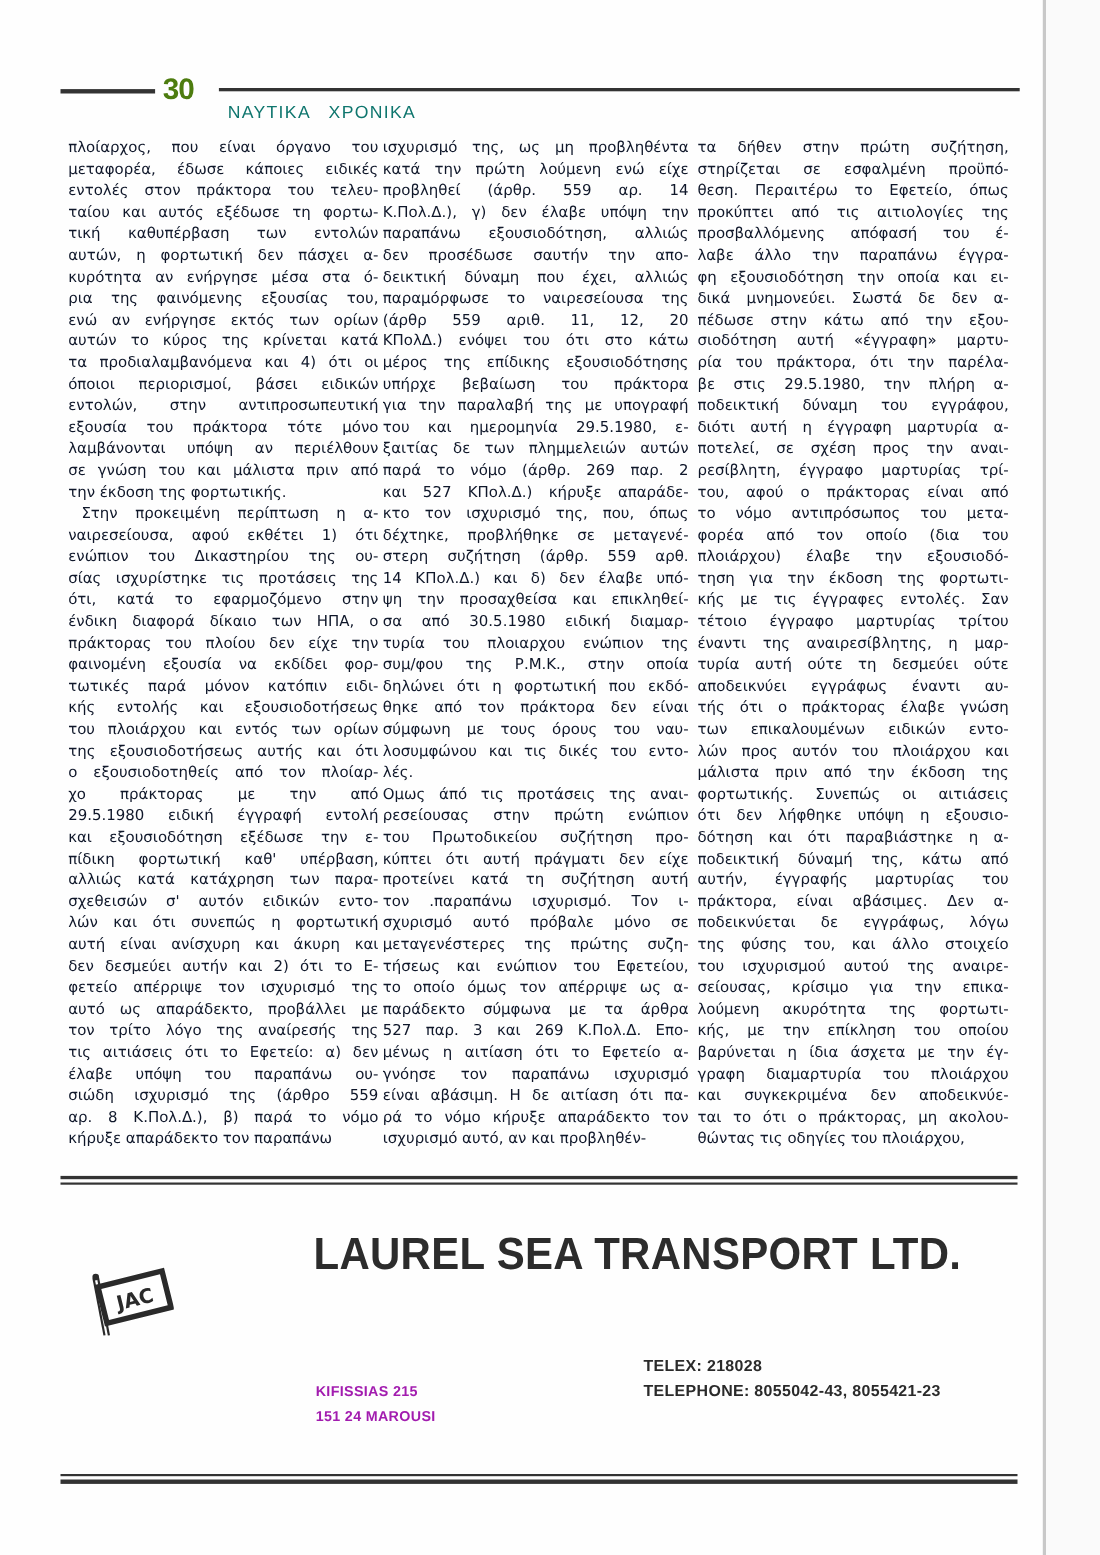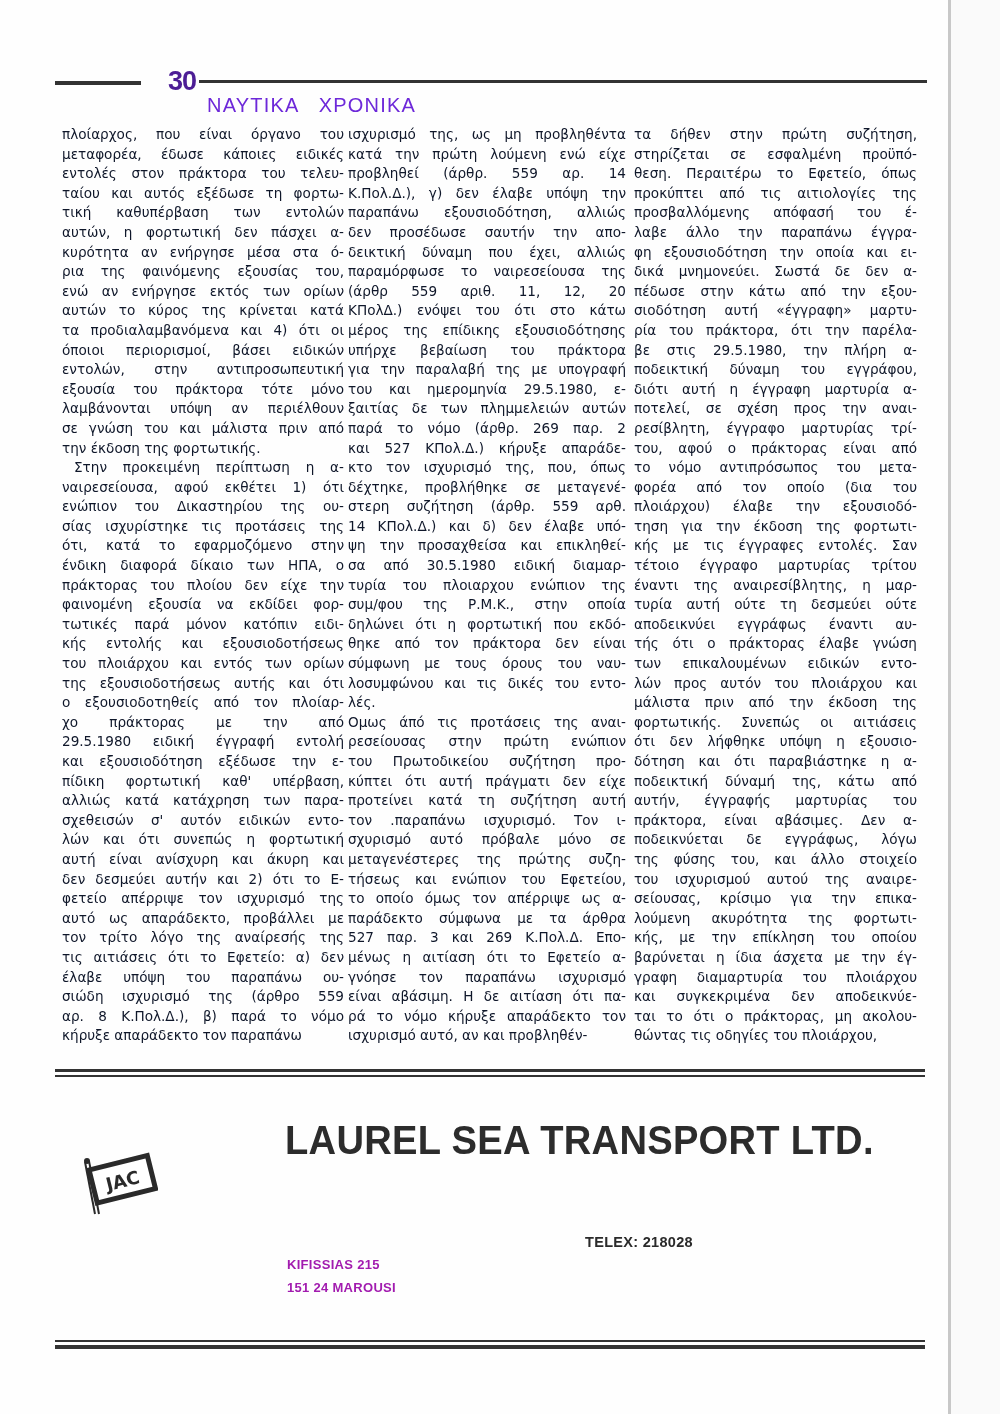--- a/index.html
+++ b/index.html
@@ -19,28 +19,28 @@
   }
   .outer-strip {
     position:absolute; left:951px; top:0; width:49px; height:1414px;
     background:#fafafa;
   }
   
   .rule { position:absolute; background:#333; }
   .hdr-left-rule { left:55px; top:81px; width:86px; height:4px; }
   .hdr-right-rule { left:199px; top:80px; width:728px; height:3px; }
   .page-number {
-    position:absolute; left:168px; top:66px;
-    font-family:"Liberation Sans", sans-serif; font-weight:bold;
-    font-size:27px; letter-spacing:-1px; color:#4c1d95;text-align:right;
+    position:absolute; left:148px; top:66px;
+    font-family:"Liberation Sans", sans-serif; font-weight:bold;
+    font-size:27px; letter-spacing:-1px; color:#4d7c0f;text-align:right;
   }
   .magazine-title {
     position:absolute; left:207px; top:94px;
     font-family:"Liberation Sans", sans-serif;
-    font-size:20px; letter-spacing:1.2px; color:#6d28d9;
+    font-size:16px; letter-spacing:1.2px; color:#0f766e;
   }
   
   .col {
     position:absolute; top:125px; width:282px;
     font-family:"DejaVu Sans", sans-serif;
     font-size:13.6px; line-height:19.6px;
     text-align:justify; color:#0f172a;
   }
   .col-1 { left:62px; }
   .col-2 { left:348px; width:278px; }
@@ -249,20 +249,21 @@
 
   <div class="company-name">LAUREL SEA TRANSPORT LTD.</div>
 
   <div class="address">
     <div>KIFISSIAS 215</div>
     <div>151 24 MAROUSI</div>
   </div>
 
   <div class="contacts">
     <div>TELEX: 218028</div>
+    <div>TELEPHONE: 8055042-43, 8055421-23</div>
   </div>
 
   <div class="rule ad-rule-bot1"></div>
   <div class="rule ad-rule-bot2"></div>
 </div>
 
 <div class="page-edge"></div>
 <div class="outer-strip"></div>
 
 </body></html>

